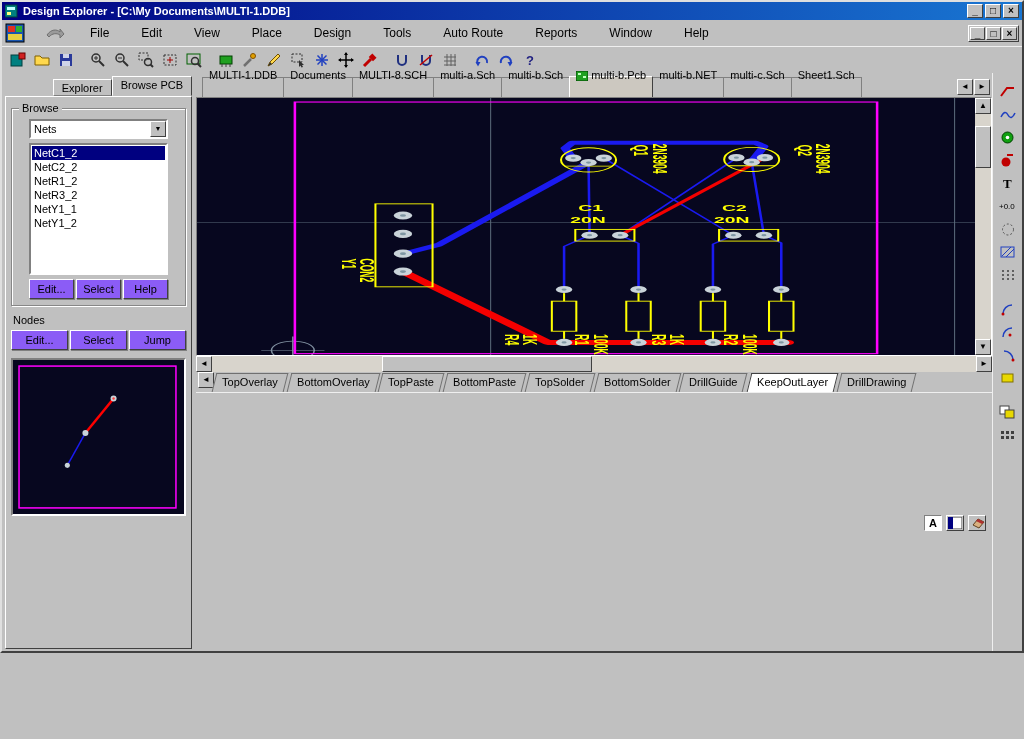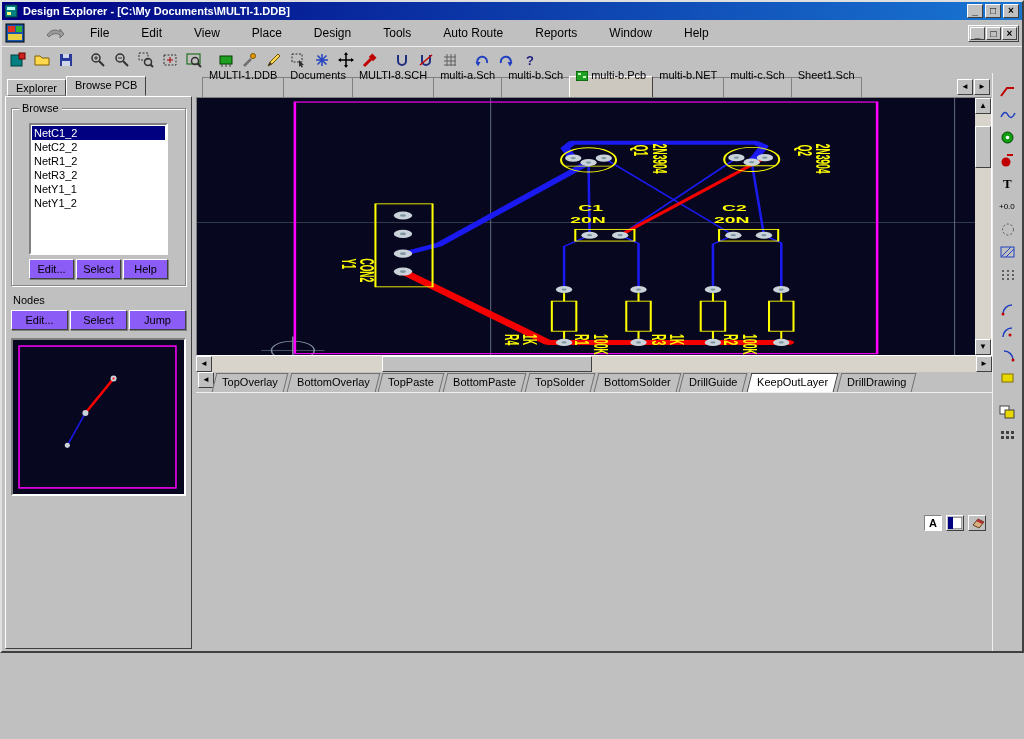--- a/index.html
+++ b/index.html
@@ -28,21 +28,21 @@
              border-top:1px solid #efefef; }
   .tb { width:23px; height:21px; display:flex; align-items:center; justify-content:center; background:#c0c0c0; }
   .tb svg { display:block; }
   .tsep { width:7px; }
 
   
   .main { flex:1; display:flex; min-height:0; }
 
   
   .left { width:192px; flex:0 0 192px; display:flex; flex-direction:column; padding:3px 2px 2px 3px; }
-  .lp-tabs { display:flex; height:20px; align-items:flex-end; padding-left:2px; }
+  .lp-tabs { display:flex; height:20px; align-items:flex-end; padding-left:2px;justify-content:flex-end; }
   .lp-tab { padding:2px 8px 3px; border:1px solid; border-color:#fff #404040 #c0c0c0 #fff; background:#c0c0c0; }
   .lp-tab.inactive { height:17px; border-color:#fff #404040 #808080 #fff; }
   .lp-tab.active { height:20px; position:relative; z-index:2; }
   .lp-body { flex:1; border:1px solid; border-color:#fff #404040 #404040 #fff; padding:6px 5px 4px; display:flex; flex-direction:column; min-height:0; }
 
   .groupbox { position:relative; border:1px solid #878787; box-shadow:inset 1px 1px 0 #fff,1px 1px 0 #fff;
               padding:10px 17px 6px; margin-top:5px; }
   .gb-label { position:absolute; top:-7px; left:7px; background:#c0c0c0; padding:0 3px; }
 
   .combo { display:flex; height:20px; border:2px solid; border-color:#808080 #fff #fff #808080; background:#fff; }
@@ -308,20 +308,24 @@
 
     <div class="left">
       <div class="lp-tabs">
         <div class="lp-tab inactive"><span>Explorer</span></div>
         <div class="lp-tab active"><span>Browse PCB</span></div>
       </div>
       <div class="lp-body">
 
         <div class="groupbox">
           <span class="gb-label">Browse</span>
+          <div class="combo">
+            <span class="val">Nets</span>
+            <span class="drop"><span>▼</span></span>
+          </div>
           <div class="listbox lb-browse">
             <div class="li sel">NetC1_2</div>
             <div class="li">NetC2_2</div>
             <div class="li">NetR1_2</div>
             <div class="li">NetR3_2</div>
             <div class="li">NetY1_1</div>
             <div class="li">NetY1_2</div>
           </div>
           <div class="btnrow">
             <div class="btn">Edit...</div>

